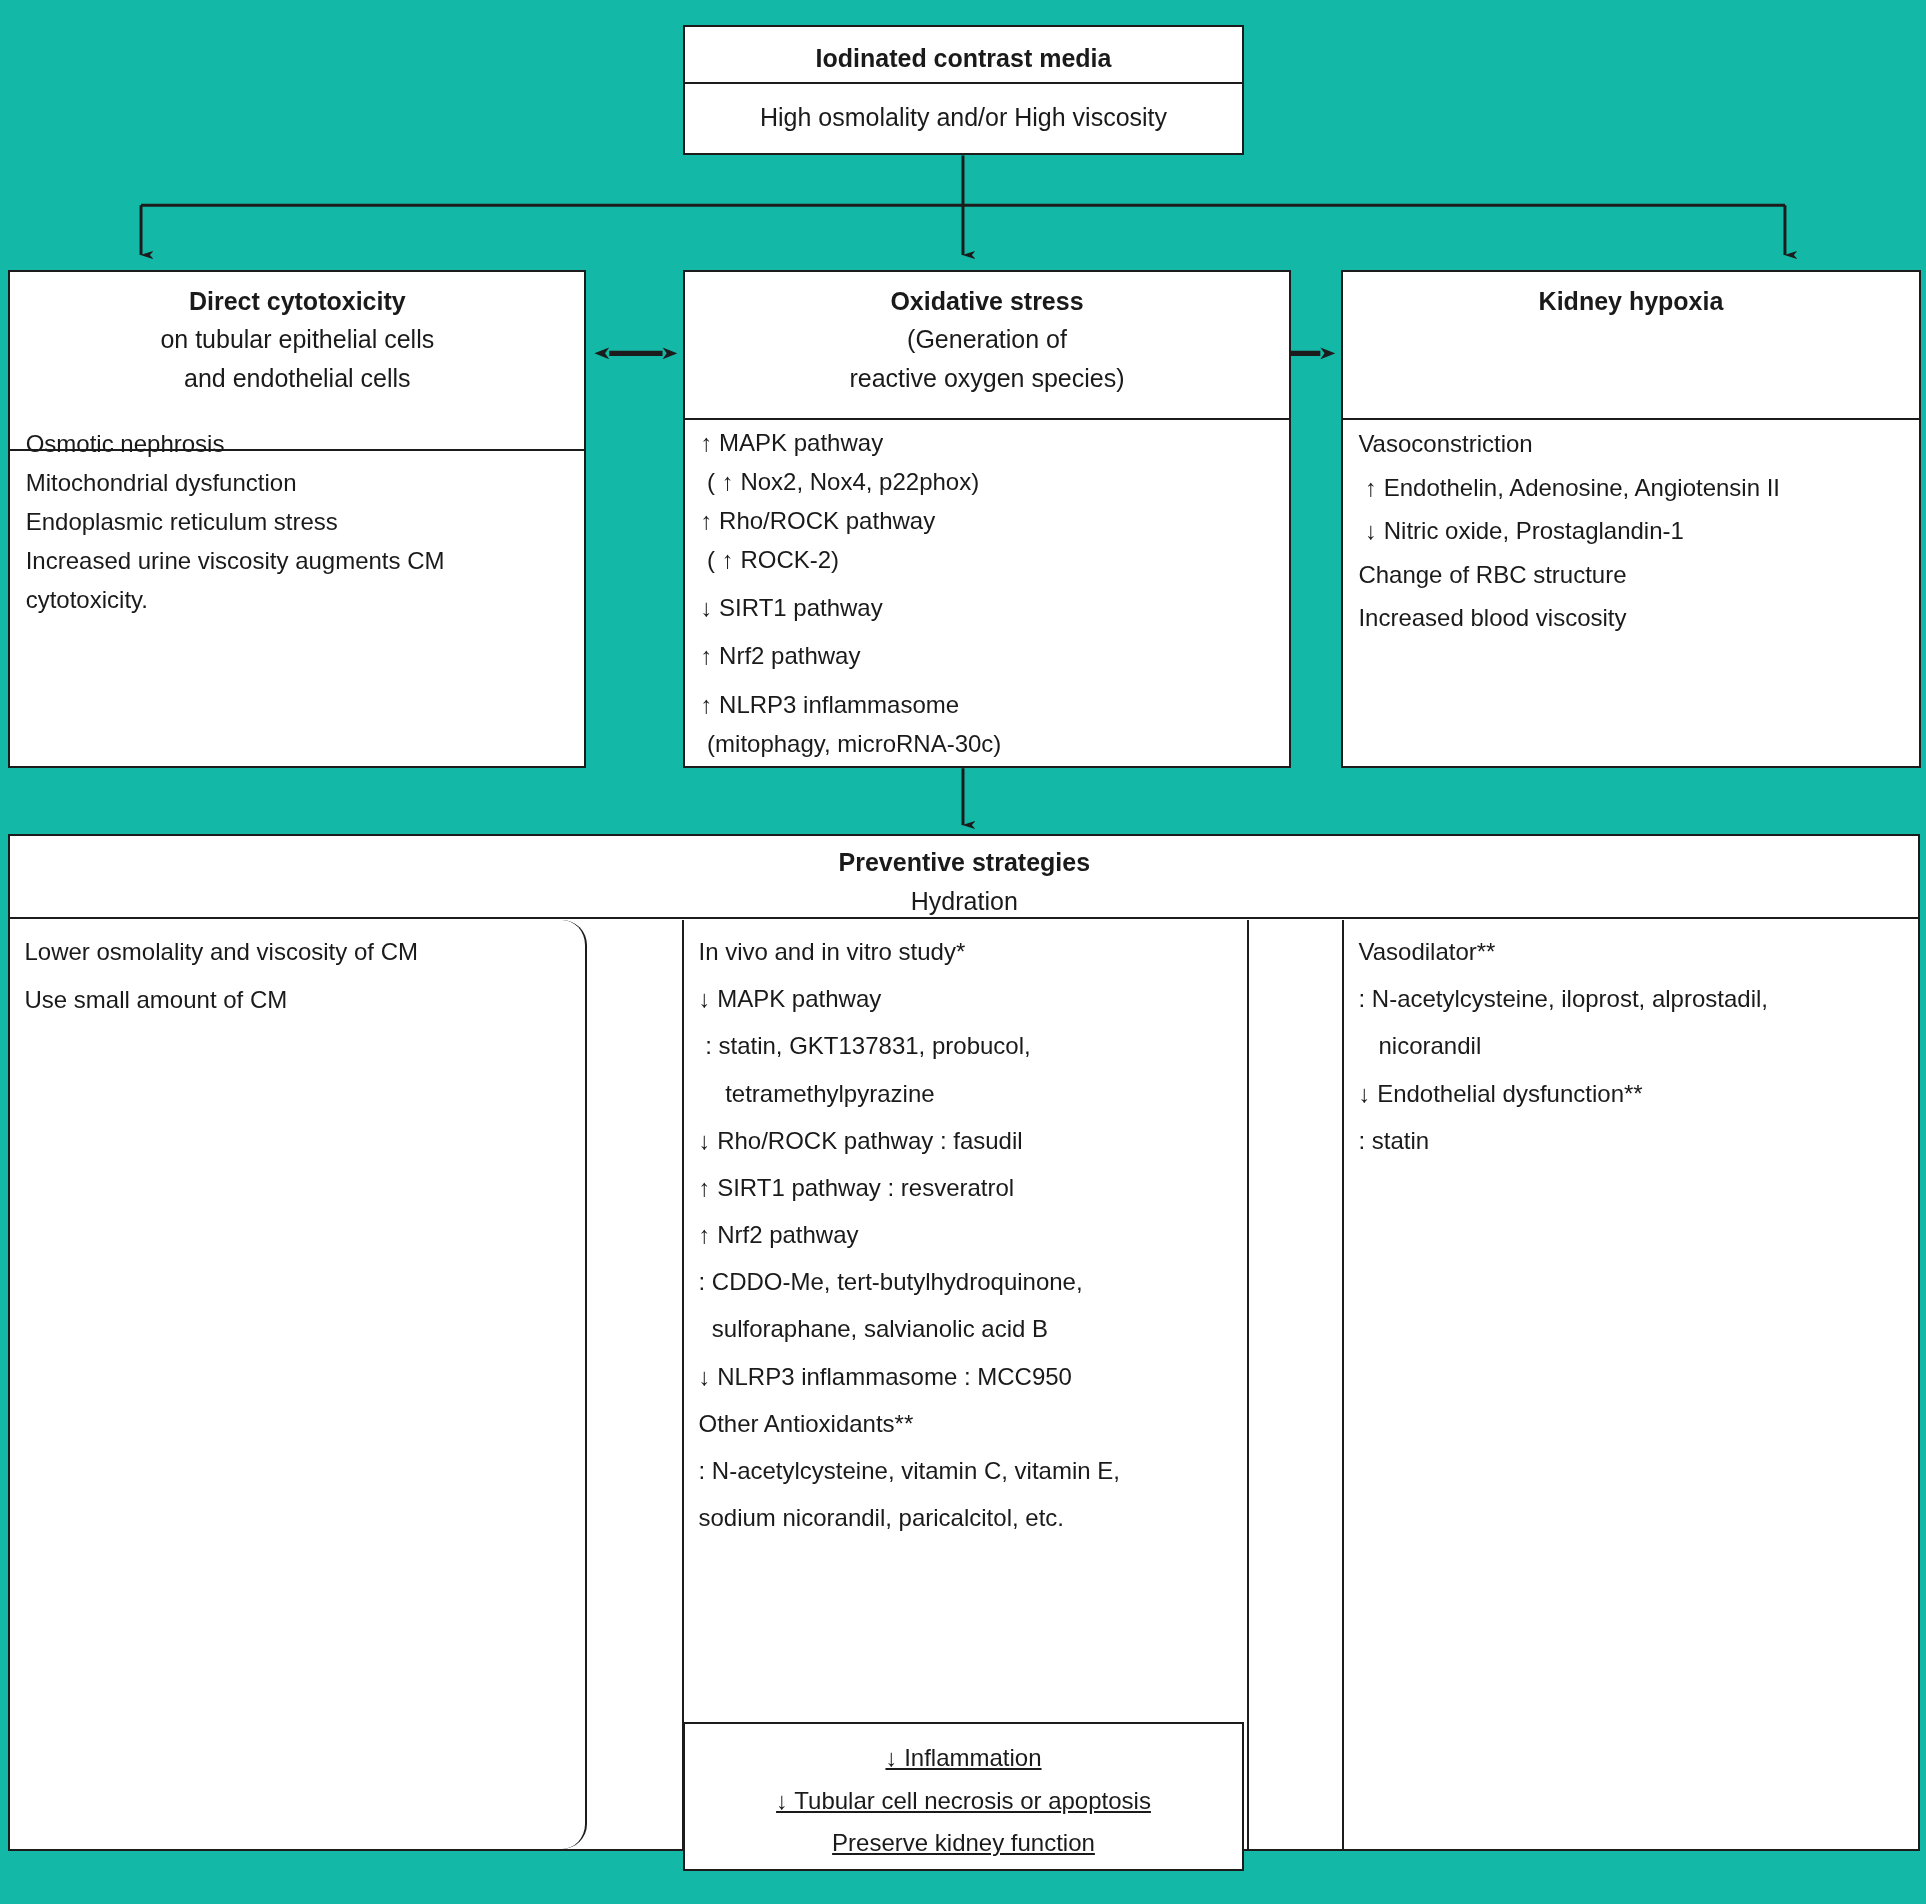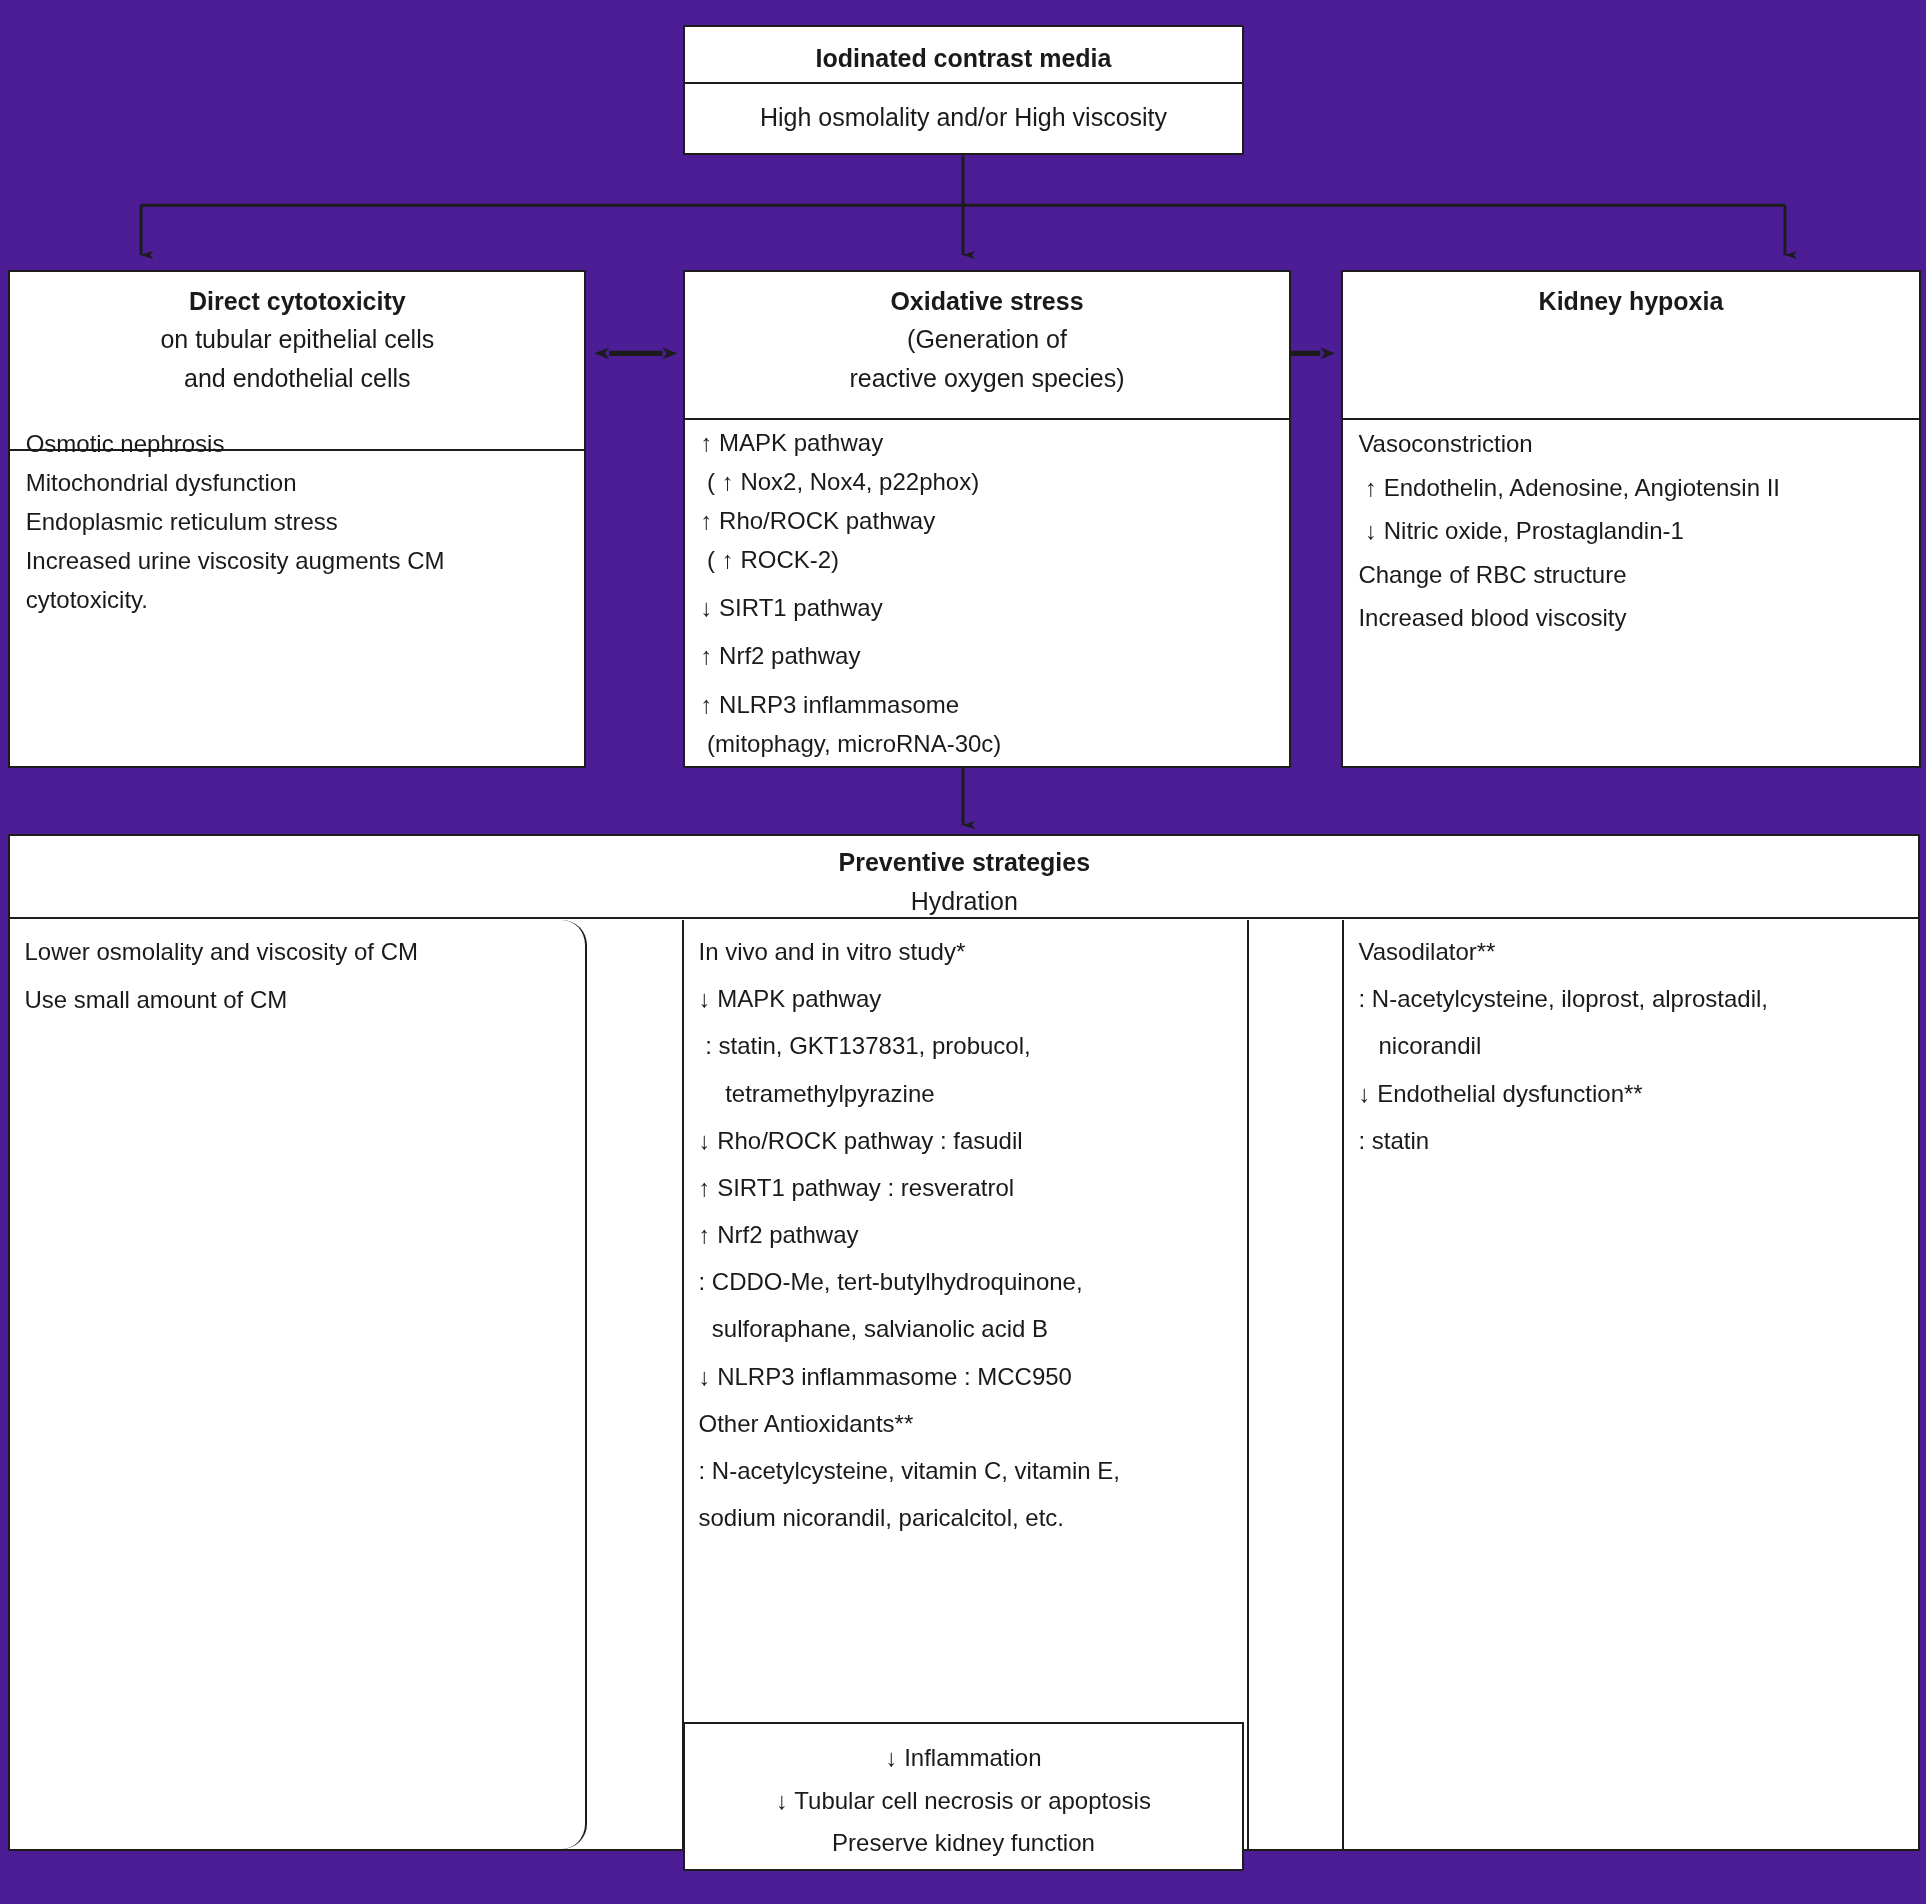--- a/index.html
+++ b/index.html
@@ -5,21 +5,21 @@
   html,body{margin:0;padding:0;background:#ffffff;}
   body{
     font-family:"Liberation Sans", sans-serif;
     color:#1a1a1a;
     -webkit-font-smoothing:antialiased;
   }
   #canvas{
     position:relative;
     width:1926px;
     height:1905px;
-    background:#4c1d95;
+    background:#14b8a6;
     overflow:hidden;
   }
   .box{
     position:absolute;
     border:2.4px solid #1c1c1c;
     background:#ffffff;
     box-sizing:border-box;
   }
   .hdr{
     position:absolute;
@@ -79,21 +79,21 @@
   #box-mid .bodylist{top:152px;}
 
   #box-right{left:1341px;top:270px;width:580px;height:498px;}
   #box-right .hdr{height:148px;}
   #box-right .bodylist{top:153px;}
 
   #prev-box{left:8.3px;top:834px;width:1912px;height:1017px;}
   #prev-box .hdr{height:59px;border-bottom:none;}
   #prev-head-rule{position:absolute;left:0;right:0;top:81px;height:2.4px;background:#1c1c1c;}
 
-  #bottom-box{left:683px;top:1722px;width:561px;height:149px;}
+  #bottom-box{left:683px;top:1722px;width:561px;height:149px;text-decoration:underline;}
 
   .pcol{position:absolute;top:84px;bottom:0;box-sizing:border-box;padding:13px 14.2px 0 14.2px;}
   #pcol-1{left:0px;width:577px;border-right:2.4px solid #1c1c1c;border-radius:25px;}
   #pcol-2{left:672px;width:567px;border-left:2.4px solid #1c1c1c;border-right:2.4px solid #1c1c1c;}
   #pcol-3{left:1332px;right:0;border-left:2.4px solid #1c1c1c;}
 </style>
 </head>
 <body>
 
 <div id="canvas">

